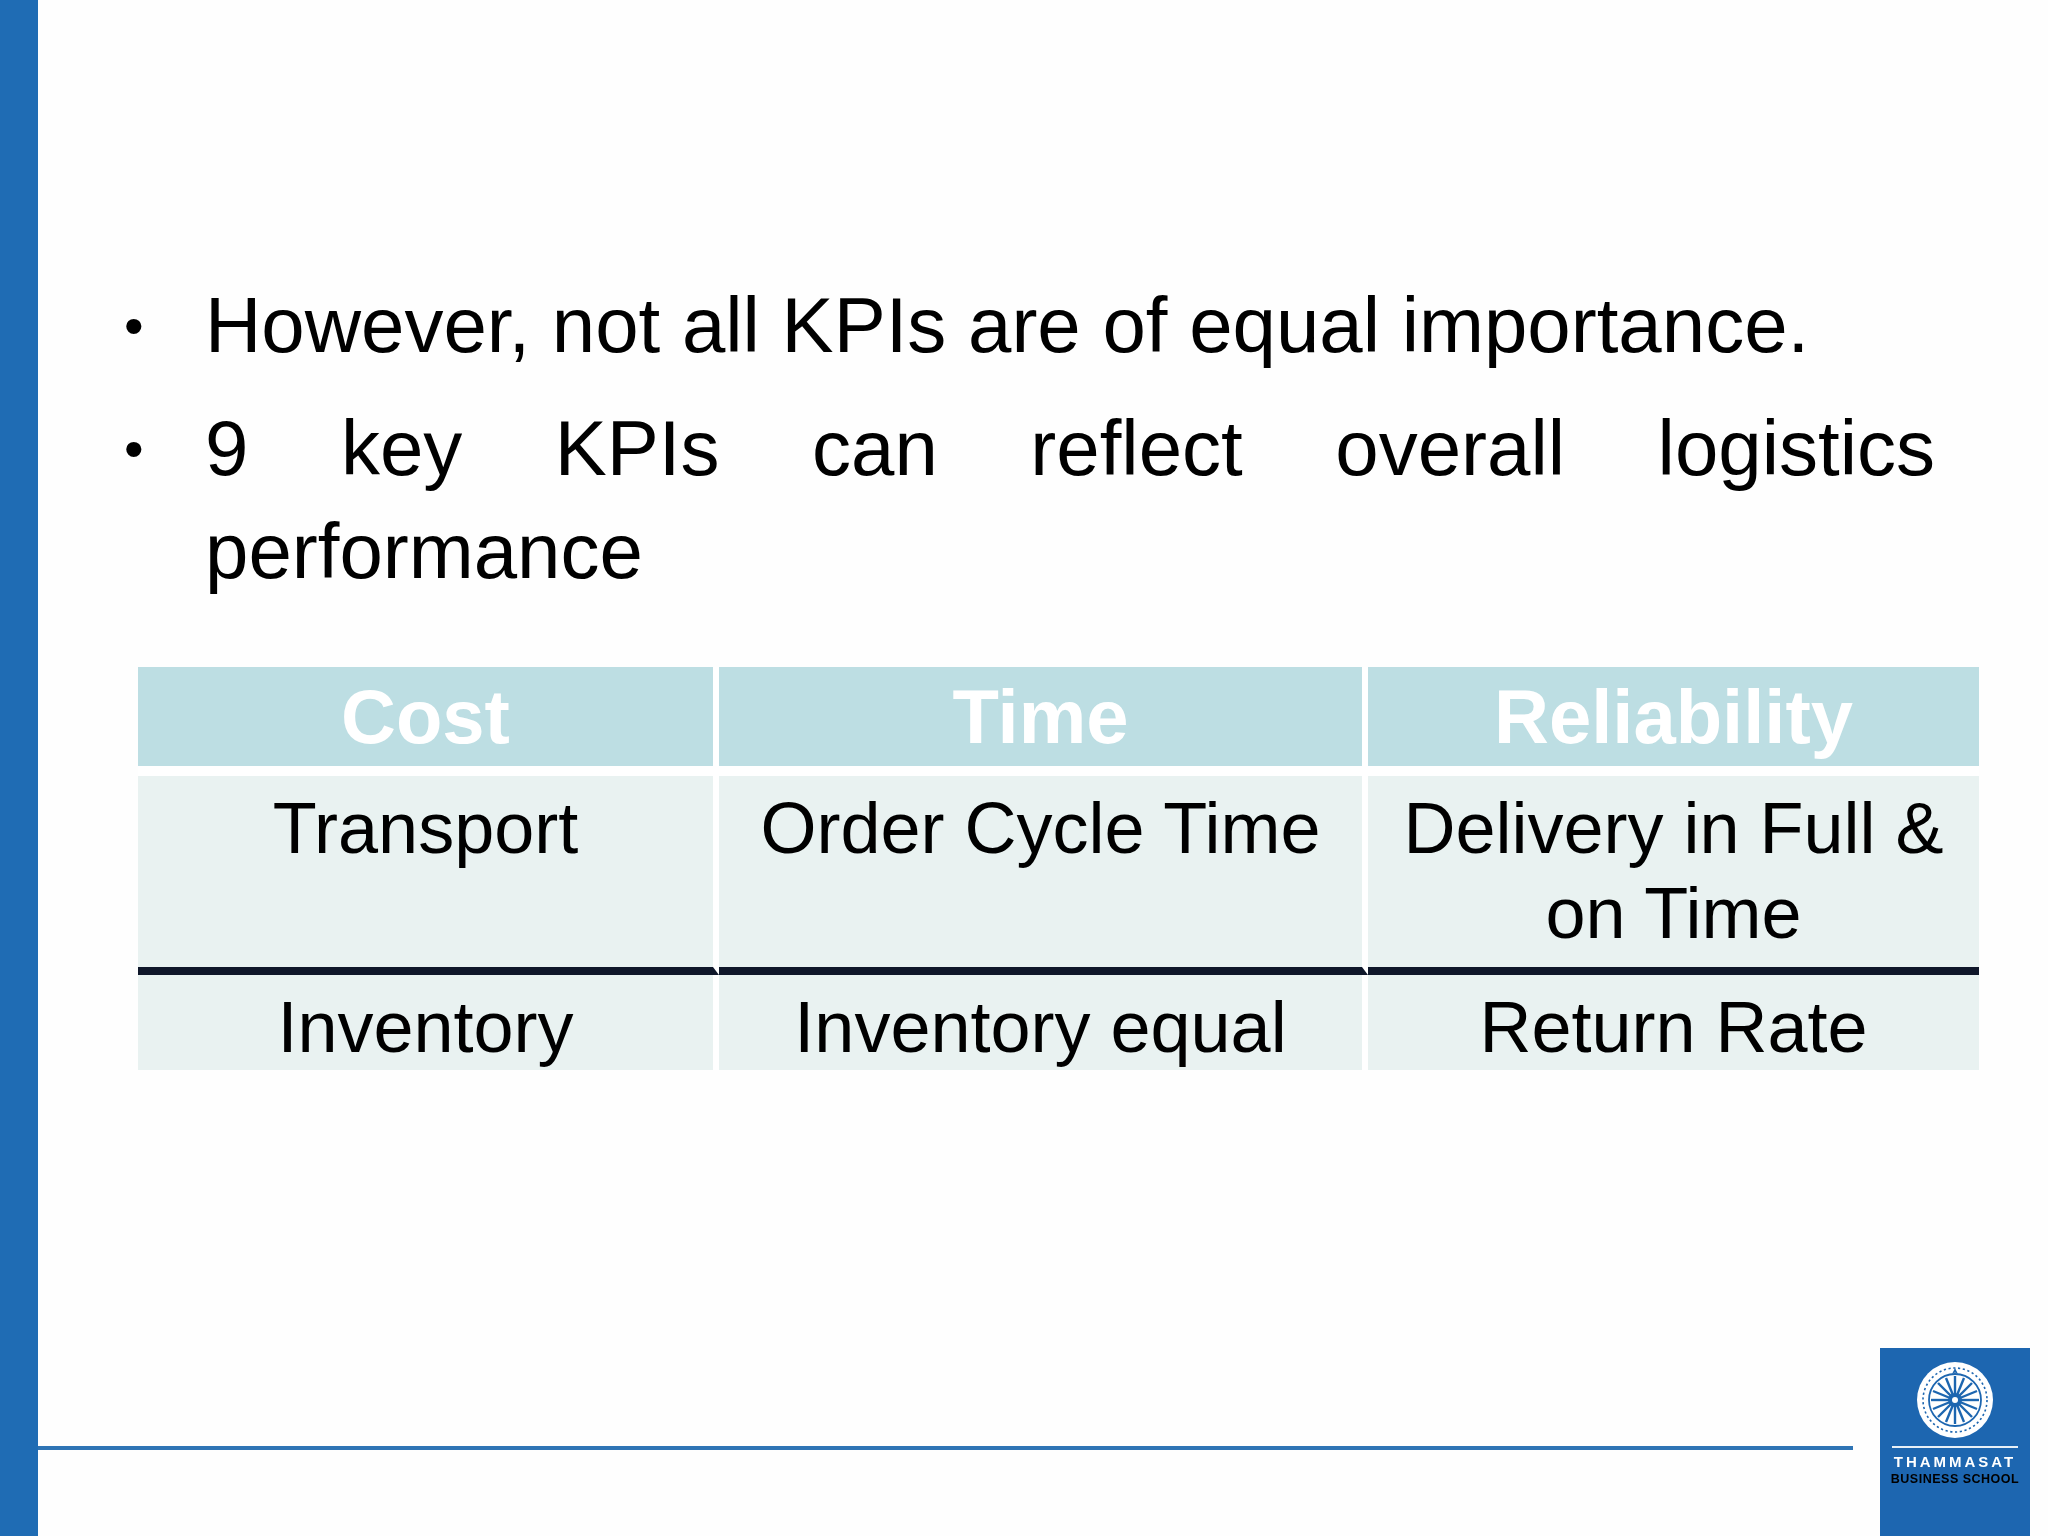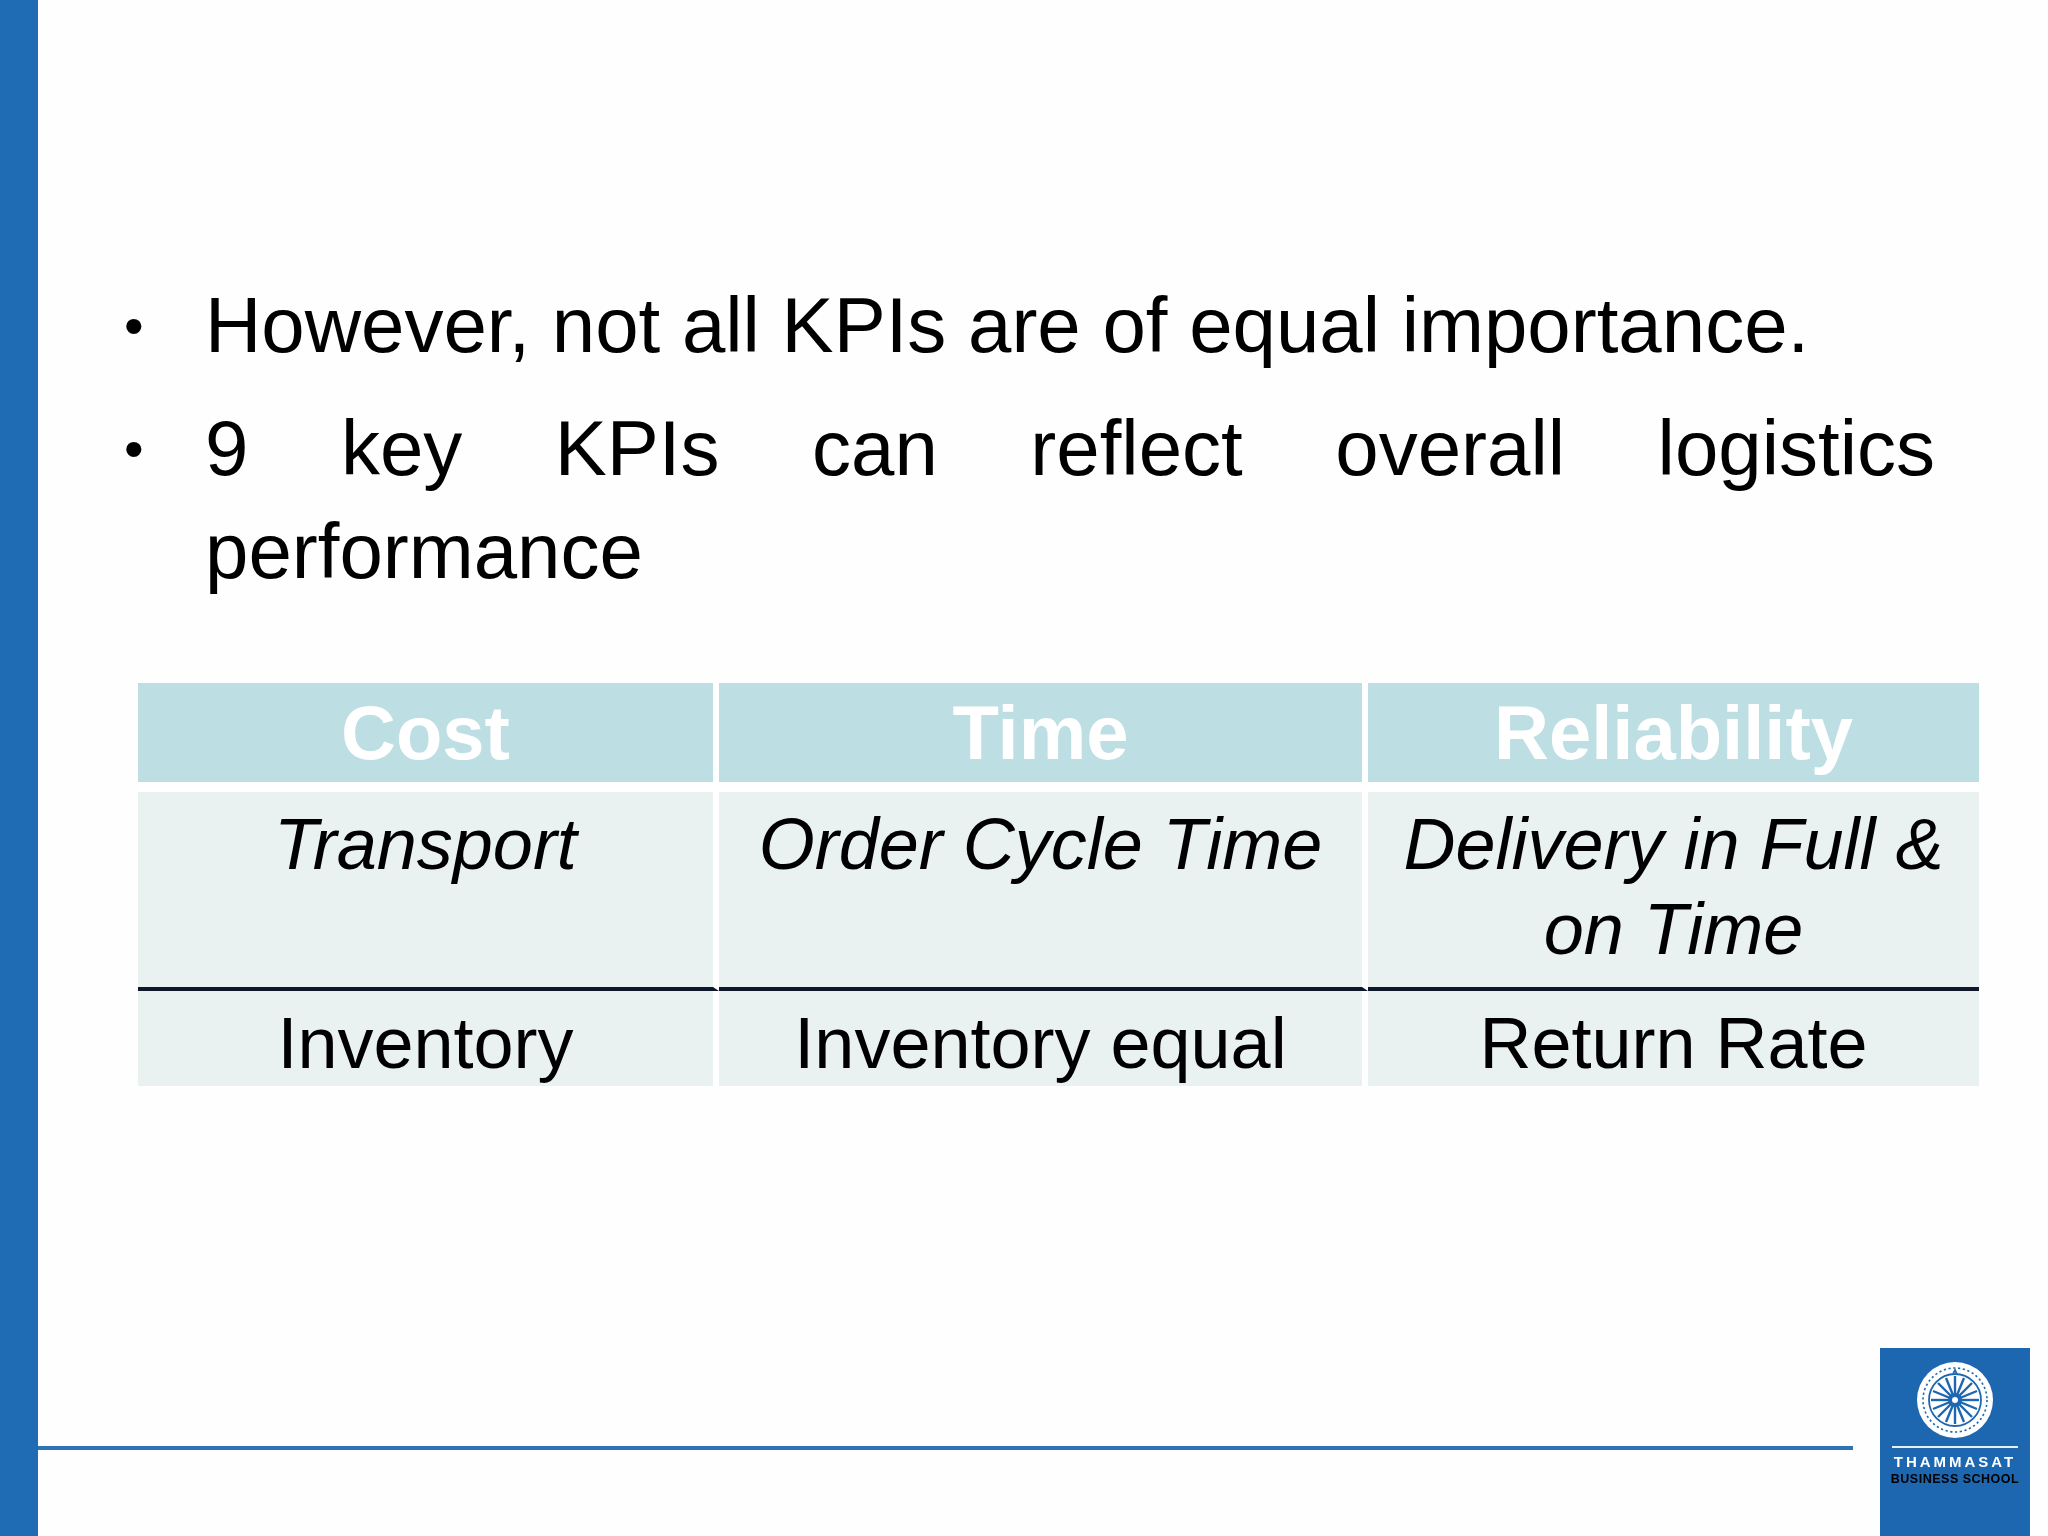--- a/index.html
+++ b/index.html
@@ -43,38 +43,38 @@
   .bullet-dot{
     position:absolute;left:4px;top:0;font-size:56px;line-height:103px;
   }
   .bullet-text{display:block;}
   .bullet-text.justified{
     width:1730px;text-align:justify;word-spacing:1px;
   }
 
   .kpi-table{
     position:absolute;left:138px;top:667px;width:1841px;
-    border-collapse:separate;border-spacing:0;table-layout:fixed;margin-top:16px;
+    border-collapse:separate;border-spacing:0;table-layout:fixed;
   }
   .kpi-table th,.kpi-table td{
     border-right:6px solid #fff;overflow:hidden;
   }
   .kpi-table th:last-child,.kpi-table td:last-child{border-right:none;}
   .kpi-table th{
     height:109px;border-bottom:10px solid #fff;
     background:var(--header-bg);color:var(--header-text);
     font-size:76px;font-weight:700;text-align:center;vertical-align:middle;
   }
   .kpi-table td{
     font-size:72px;line-height:85px;text-align:center;vertical-align:top;
     padding-top:10px;color:var(--body-text);
   }
   .kpi-table tr.band-a td{background:var(--row-odd);}
   .kpi-table tr.band-b td{background:var(--row-even);}
-  .kpi-table tr.row-tall td{height:199px;border-bottom:4px solid #0f172a;font-style:italic;}
+  .kpi-table tr.row-tall td{height:199px;border-bottom:8px solid #0f172a;}
   .kpi-table tr.row-short td{height:92px;}
 
   .footer-divider{
     position:absolute;left:38px;top:1446px;width:1815px;height:4px;
     background:var(--divider-blue);
   }
 
   .logo{
     position:absolute;left:1880px;top:1348px;width:150px;height:195px;
     background:var(--logo-blue);

